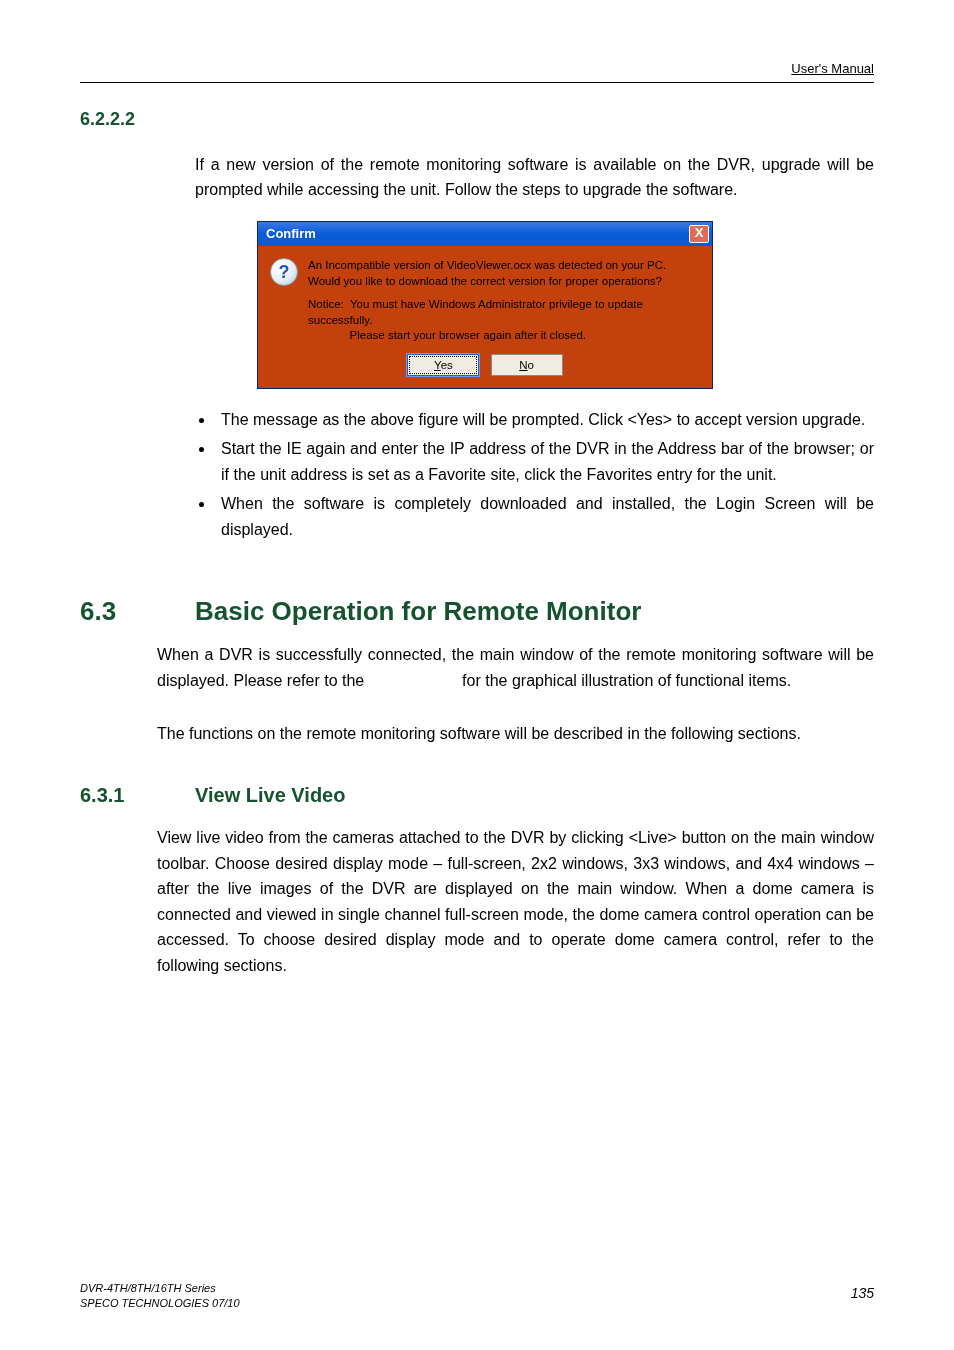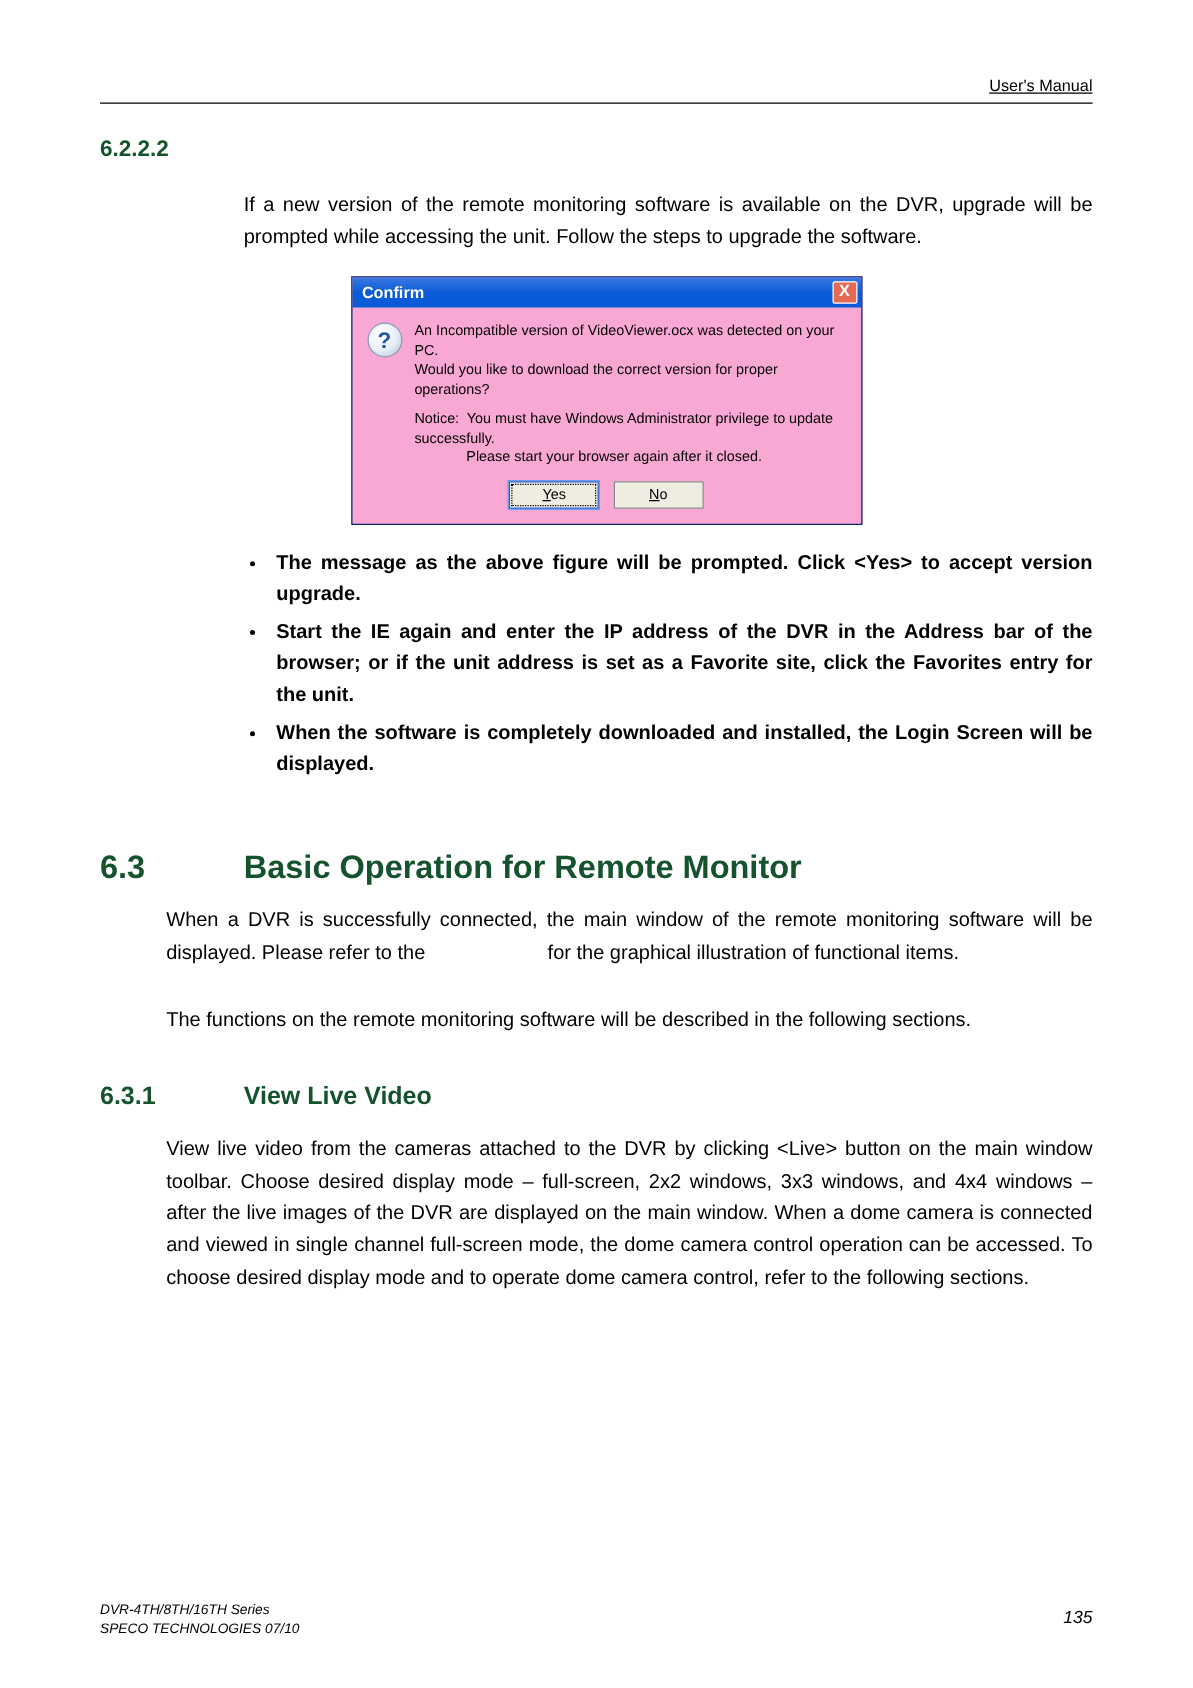--- a/index.html
+++ b/index.html
@@ -37,32 +37,32 @@
   .h3 .num-col { font-size: 18px; }
   .h3 .h-blue { font-size: 18px; font-weight: bold; }
   .h2 .num-col { font-size: 26px; }
   .h2 .h-blue { font-size: 26px; font-weight: bold; }
   .body-para {
     margin-left: 115px;
     text-align: justify;
     margin-top: 18px;
   }
   .body-para2 {
-    margin-left: 53px;
+    margin-left: 77px;
     text-align: justify;
   }
   .dialog-wrap {
     margin: 18px 0 18px 0;
     display: flex;
     justify-content: center;
   }
   .dialog {
-    width: 409px;
+    width: 456px;
     border: 1px solid #0a246a;
-    background: #f9a8d4;
+    background: #c2410c;
     font-family: Tahoma, Arial, sans-serif;
     font-size: 11.5px;
     margin-left: 16px;
   }
   .dialog-title {
     height: 24px;
     background: linear-gradient(180deg, #3a79e3 0%, #0a5bd7 50%, #0a5bd7 100%);
     color: #fff;
     display: flex;
     align-items: center;
@@ -115,21 +115,20 @@
   .u { text-decoration: underline; }
   ul.bullets {
     margin-left: 115px;
     padding-left: 20px;
     list-style-type: disc;
   }
   ul.bullets li {
     text-align: justify;
     padding-left: 6px;
     margin-bottom: 4px;
-    font-weight: bold;
   }
   .footer {
     position: absolute;
     bottom: 40px;
     left: 80px;
     right: 80px;
     font-size: 11px;
     font-style: italic;
   }
   .footer-left { line-height: 1.3; }

